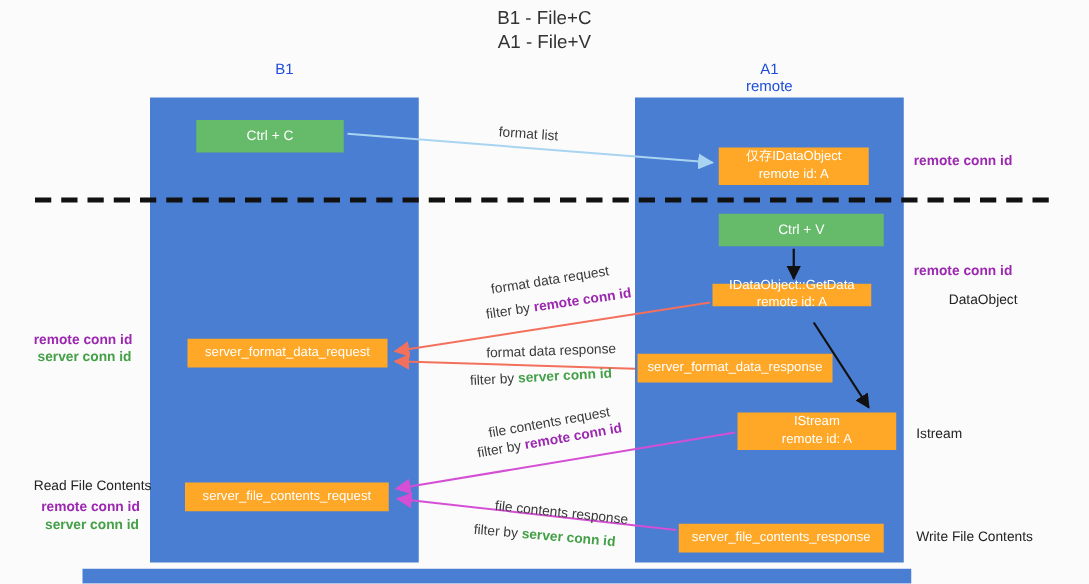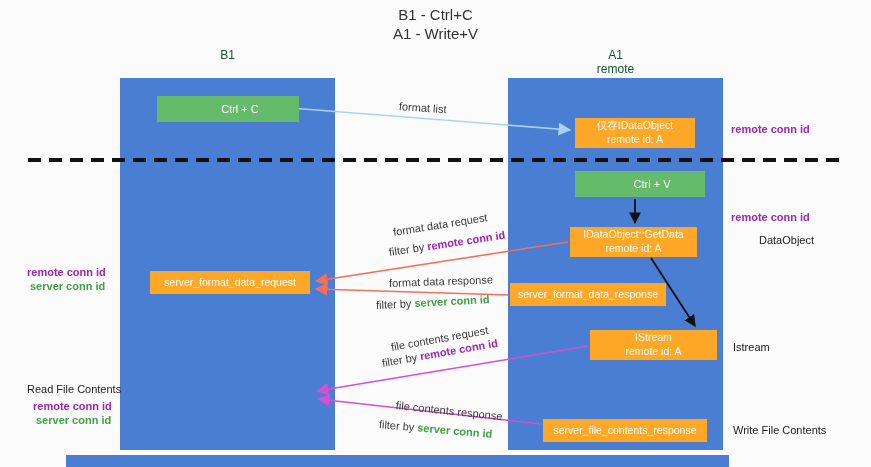--- a/index.html
+++ b/index.html
@@ -1,37 +1,37 @@
 <!DOCTYPE html>
 <html><head>
 <meta charset="utf-8">
 <style>
   html,body{margin:0;padding:0;background:#fbfbfb;font-family:"Liberation Sans",sans-serif;}
   .canvas{position:relative;width:871px;height:467px;background:#fbfbfb;overflow:hidden;}
   .title{position:absolute;left:0;top:6px;width:871px;text-align:center;font-size:15px;color:#333;line-height:1.25;}
-  .lane-header{position:absolute;width:215px;text-align:center;font-size:12px;color:#14532d;line-height:1.2;}
+  .lane-header{position:absolute;width:215px;text-align:center;font-size:12px;color:#1d4ed8;line-height:1.2;}
   .lane{position:absolute;top:78px;width:215px;height:372px;background:#4A7ED2;}
   .bottom-bar{position:absolute;left:66px;top:455px;width:663px;height:12px;background:#4A7ED2;}
   .overlay{position:absolute;left:0;top:0;width:871px;height:467px;pointer-events:none;}
   .node{position:absolute;display:flex;flex-direction:column;align-items:center;justify-content:center;color:#fff;text-align:center;font-size:10.5px;line-height:1.3;z-index:4;}
   .node.orange{background:#FFA726;text-align:center;}
-  .node.green{background:#66BB6A;font-size:11px;padding-left:24px;}
+  .node.green{background:#66BB6A;font-size:11px;}
   .ann{position:absolute;font-size:11px;color:#3a3a3a;white-space:nowrap;transform-origin:0 50%;z-index:5;}
   .side-label{position:absolute;font-size:11px;color:#222;white-space:nowrap;z-index:5;}
   .purple{color:#9C27B0;font-weight:bold;}
   .green-text{color:#43A047;font-weight:bold;}
 </style>
 </head>
 <body>
 
 <div class="canvas">
 
   <div class="title">
-    <div>B1 - Ctrl+C</div>
-    <div>A1 - Write+V</div>
+    <div>B1 - File+C</div>
+    <div>A1 - File+V</div>
   </div>
 
   <div class="lane-header" style="left:120px;top:48px;">
     <div>B1</div>
   </div>
   <div class="lane-header" style="left:508px;top:48px;">
     <div>A1</div>
     <div>remote</div>
   </div>
 
@@ -68,42 +68,45 @@
 
   <div class="node green" style="left:157px;top:96px;width:118px;height:26px;">
     <div>Ctrl + C</div>
   </div>
 
   <div class="node orange" style="left:575px;top:118px;width:120px;height:30px;">
     <div>仅存IDataObject</div>
     <div>remote id: A</div>
   </div>
 
-  <div class="node green" style="left:575px;top:171px;width:106px;height:26px;text-align:center;">
+  <div class="node green" style="left:575px;top:171px;width:132px;height:26px;text-align:center;">
     <div>Ctrl + V</div>
   </div>
 
-  <div class="node orange" style="left:570px;top:227px;width:127px;height:30px;">
+  <div class="node orange" style="left:570px;top:227px;width:127px;height:18px;">
     <div>IDataObject::GetData</div>
     <div>remote id: A</div>
   </div>
 
   <div class="node orange" style="left:510px;top:283px;width:156px;height:23px;">
     <div>server_format_data_response</div>
   </div>
 
   <div class="node orange" style="left:150px;top:271px;width:160px;height:23px;">
     <div>server_format_data_request</div>
   </div>
 
   <div class="node orange" style="left:590px;top:330px;width:127px;height:30px;">
     <div>IStream</div>
     <div>remote id: A</div>
   </div>
 
+  <div class="node orange" style="left:148px;top:386px;width:163px;height:23px;">
+    <div>server_file_contents_request</div>
+  </div>
 
   <div class="node orange" style="left:543px;top:419px;width:164px;height:23px;">
     <div>server_file_contents_response</div>
   </div>
 
   <div class="ann" style="left:399px;top:100px;transform:rotate(4deg);">format list</div>
 
   <div class="ann" style="left:393px;top:226px;transform:rotate(-9deg);">format data request</div>
   <div class="ann" style="left:389px;top:246px;transform:rotate(-8.5deg);">
     <span>filter by </span><span class="purple">remote conn id</span>

